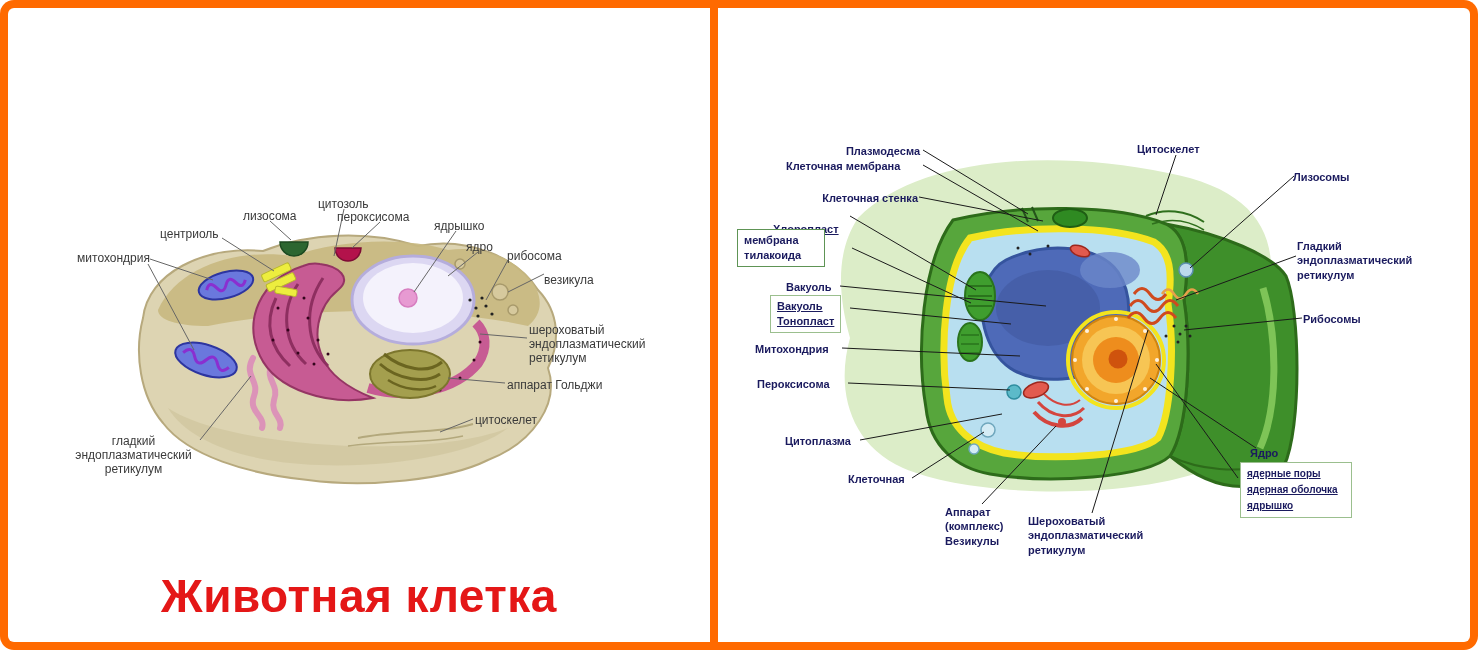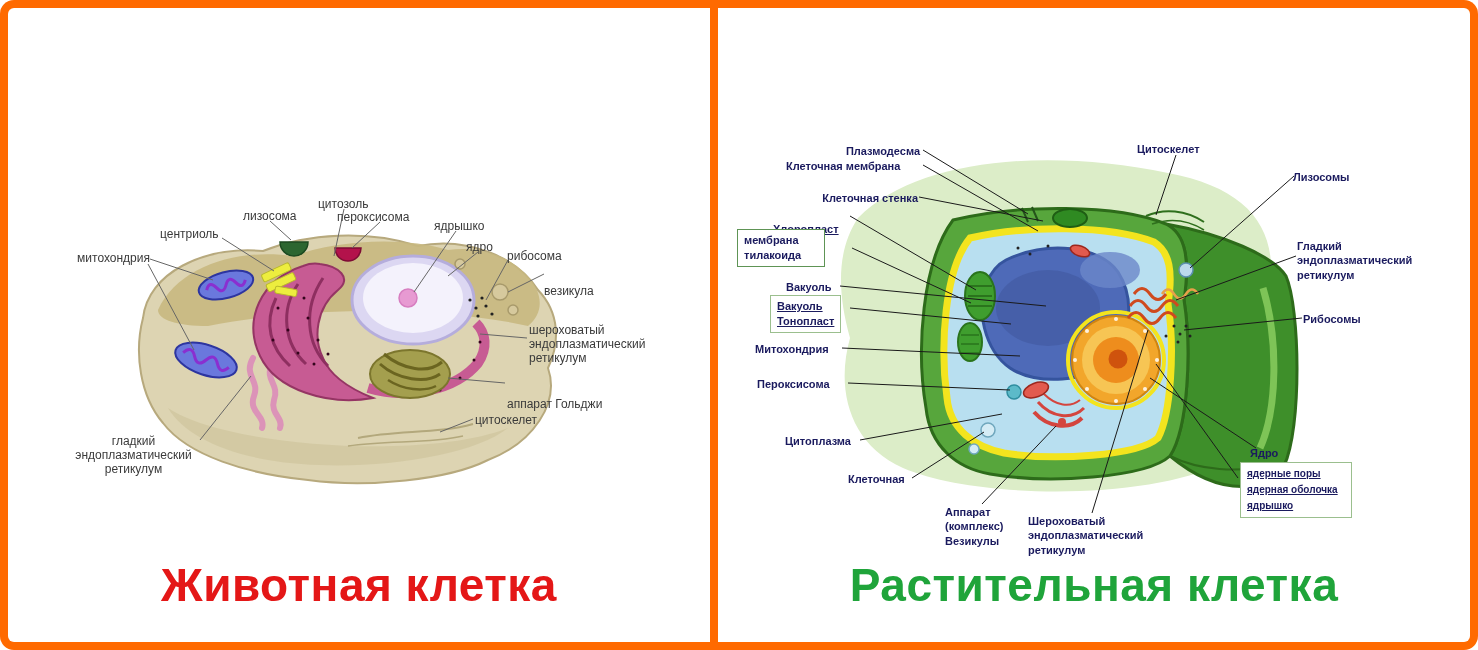--- a/index.html
+++ b/index.html
@@ -10,21 +10,21 @@
   .art{position:absolute;left:0;top:0;width:100%;height:100%;}
   .lbl{position:absolute;font-size:12px;line-height:1.18;color:var(--animal_label,#3a3a3a);white-space:nowrap;}
   .lbl.wrap{white-space:normal;}
   .plbl{position:absolute;font-size:11px;font-weight:bold;line-height:1.3;color:var(--plant_label,#1a1a5e);white-space:nowrap;}
   .plbl.wrap{white-space:normal;}
   .plbl.u, .sub.u, .underline{text-decoration:underline;}
   .lblbox{position:absolute;border:1px solid #5e9455;background:#fff;padding:3px 6px;font-size:11px;font-weight:bold;line-height:1.35;color:var(--plant_label,#1a1a5e);}
   .lblbox .sub{white-space:nowrap;}
   .nucbox{position:absolute;border:1px solid #9bbf8e;background:#fff;padding:3px 6px;font-size:10px;font-weight:bold;line-height:1.6;color:var(--plant_label,#1a1a5e);}
   .panel-title{position:absolute;left:0;right:0;top:550px;text-align:center;font-weight:bold;font-size:46px;letter-spacing:0.5px;}
-  .panel-title.animal-t{color:var(--animal_title,#e41717);}
+  .panel-title.animal-t{color:var(--animal_title,#e41717);margin-top:11px;}
   .panel-title.plant-t{color:var(--plant_title,#1fa43a);}
 </style>
 </head>
 <body>
 
 <div class="frame">
 
   <div class="panel animal">
     <svg class="art" viewBox="0 0 702 634">
 
@@ -133,23 +133,23 @@
     </svg>
 
     <div class="lbl" style="left:50px;top:243px;width:92px;text-align:right">митохондрия</div>
     <div class="lbl" style="left:152px;top:219px">центриоль</div>
     <div class="lbl" style="left:235px;top:201px">лизосома</div>
     <div class="lbl" style="left:310px;top:189px">цитозоль</div>
     <div class="lbl" style="left:329px;top:202px">пероксисома</div>
     <div class="lbl" style="left:426px;top:211px">ядрышко</div>
     <div class="lbl" style="left:458px;top:232px">ядро</div>
     <div class="lbl" style="left:499px;top:241px">рибосома</div>
-    <div class="lbl" style="left:536px;top:276px">везикула</div>
+    <div class="lbl" style="left:536px;top:265px">везикула</div>
     <div class="lbl wrap" style="left:521px;top:315px;width:130px">шероховатый эндоплазматический ретикулум</div>
-    <div class="lbl" style="left:499px;top:389px">аппарат Гольджи</div>
+    <div class="lbl" style="left:499px;top:370px">аппарат Гольджи</div>
     <div class="lbl" style="left:467px;top:405px">цитоскелет</div>
     <div class="lbl wrap" style="left:58px;top:426px;width:135px;text-align:center">гладкий эндоплазматический ретикулум</div>
 
     <div class="panel-title animal-t">Животная клетка</div>
   </div>
 
   <div class="panel plant">
     <svg class="art" viewBox="0 0 752 634">
 
       <path d="M140,210 C200,150 330,140 450,165 C530,180 560,220 552,280 C568,340 552,420 505,455 C430,492 260,492 185,460 C130,435 118,380 132,330 C118,280 120,240 140,210 Z" fill="#dcedc8"></path>
@@ -296,15 +296,14 @@
     <div class="plbl wrap" style="left:579px;top:231px;width:135px">Гладкий эндоплазматический ретикулум</div>
     <div class="plbl" style="left:585px;top:304px">Рибосомы</div>
     <div class="plbl" style="left:532px;top:438px">Ядро</div>
 
     <div class="nucbox" style="left:522px;top:454px;width:98px">
       <div class="sub u">ядерные поры</div>
       <div class="sub u">ядерная оболочка</div>
       <div class="sub u">ядрышко</div>
     </div>
 
-    <div class="panel-title plant-t">Растительная клетка</div>
   </div>
 </div>
 
 </body></html>

